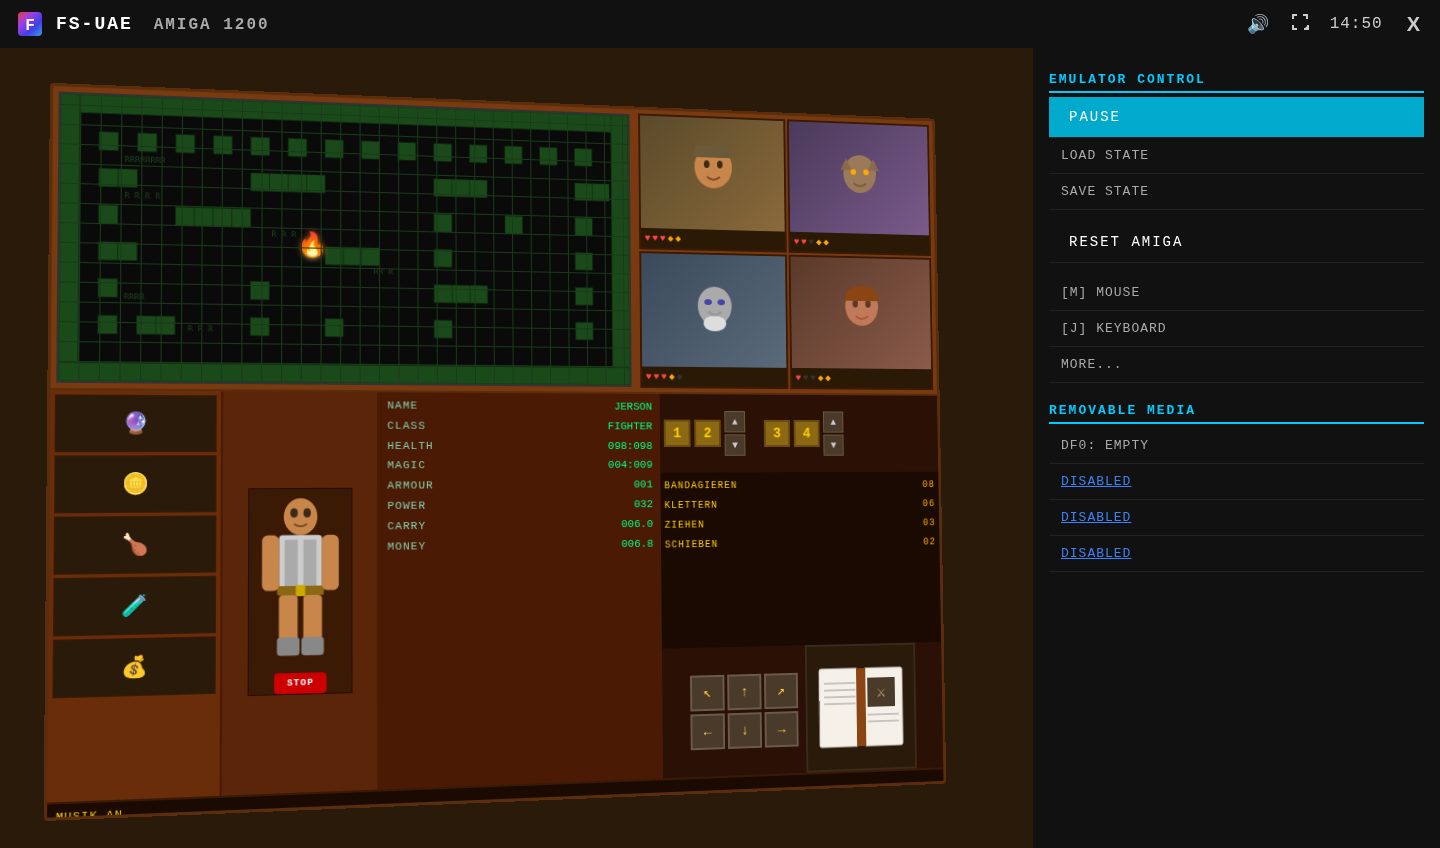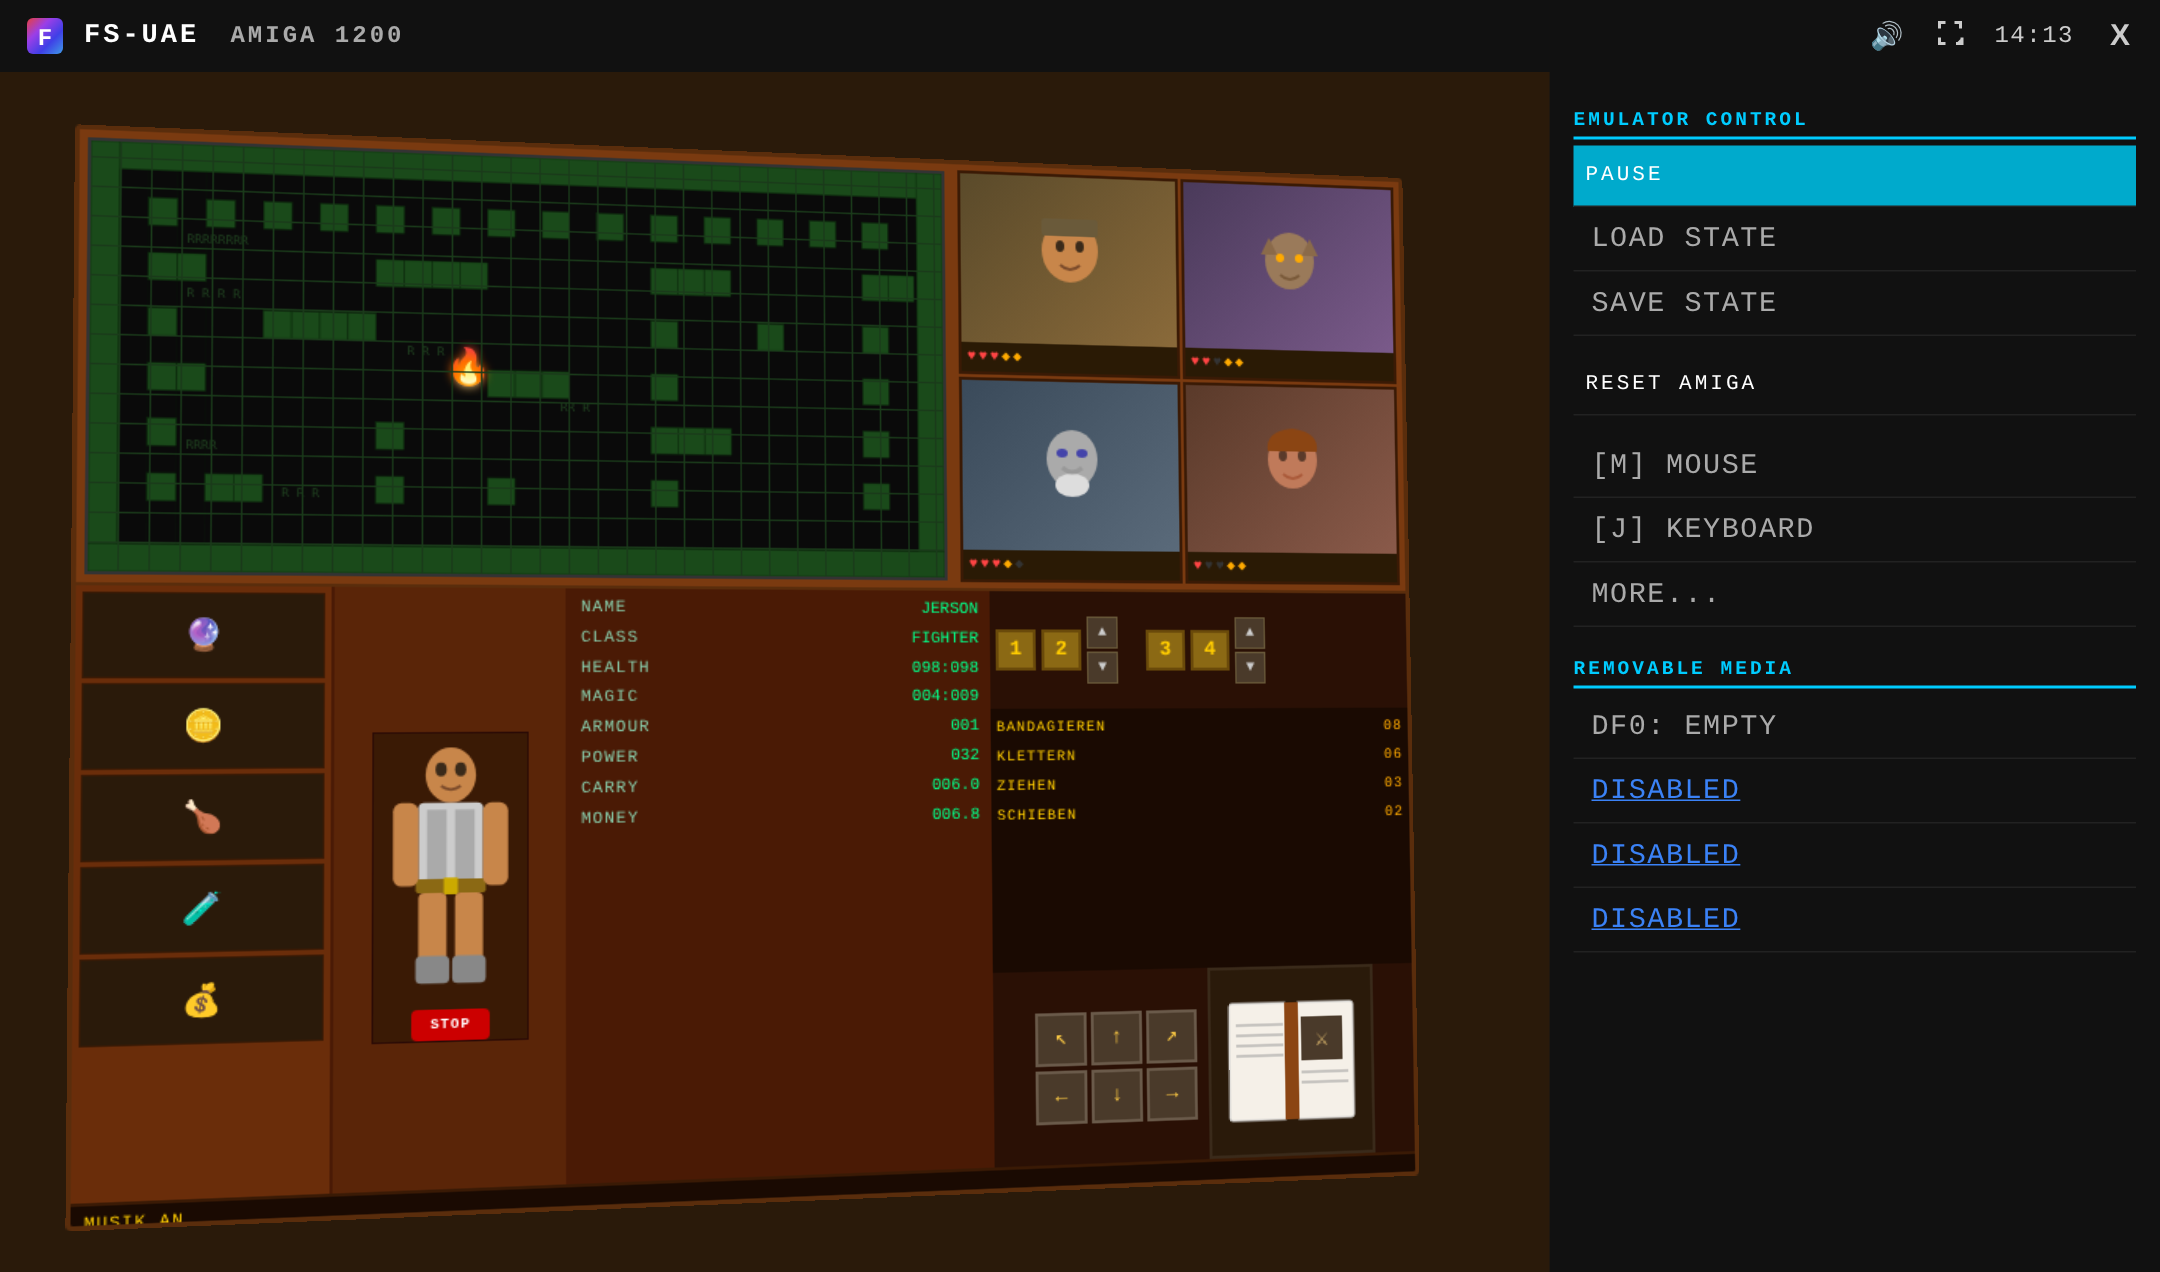--- a/index.html
+++ b/index.html
@@ -423,37 +423,37 @@
       text-transform: uppercase;
       padding: 8px 0 4px;
       border-bottom: 2px solid #00ccff;
       margin-bottom: 4px;
     }
 
     .panel-item {
       padding: 10px 12px;
       color: #aaa;
       font-family: 'Courier New', monospace;
-      font-size: 19px;
+      font-size: 13px;
       letter-spacing: 1px;
       text-transform: uppercase;
       cursor: pointer;
       border-bottom: 1px solid #222;
     }
 
     .panel-item.active {
       background: #00aacc;
       color: #fff;
     }
 
     .panel-item.primary {
       color: #fff;
       font-size: 14px;
       letter-spacing: 2px;
-      padding: 12px 8px;
+      padding: 12px 20px;
     }
 
     .panel-item.dimmed {
       color: #3b82f6;
       text-decoration: underline;
     }
 
     .section-spacer {
       height: 12px;
     }
@@ -481,21 +481,21 @@
     <span class="sub">AMIGA 1200</span>
   </div>
   <div class="spacer"></div>
   <div class="controls">
     <button class="icon-btn">🔊</button>
     <button class="icon-btn">
       <svg width="20" height="20" viewBox="0 0 20 20" fill="#ccc">
         <path d="M2 2h5v2H4v3H2V2zm11 0h5v5h-2V4h-3V2zM2 13h2v3h3v2H2v-5zm13 3h2v-3h2v5h-5v-2h3v-2z"></path>
       </svg>
     </button>
-    <span class="time">14:13</span>
+    <span class="time">14:50</span>
     <button class="close-btn">X</button>
   </div>
 </div>
 
 <div id="main">
 
   <div id="game-area">
     <div id="game-screen">
       <div class="game-frame">
 

